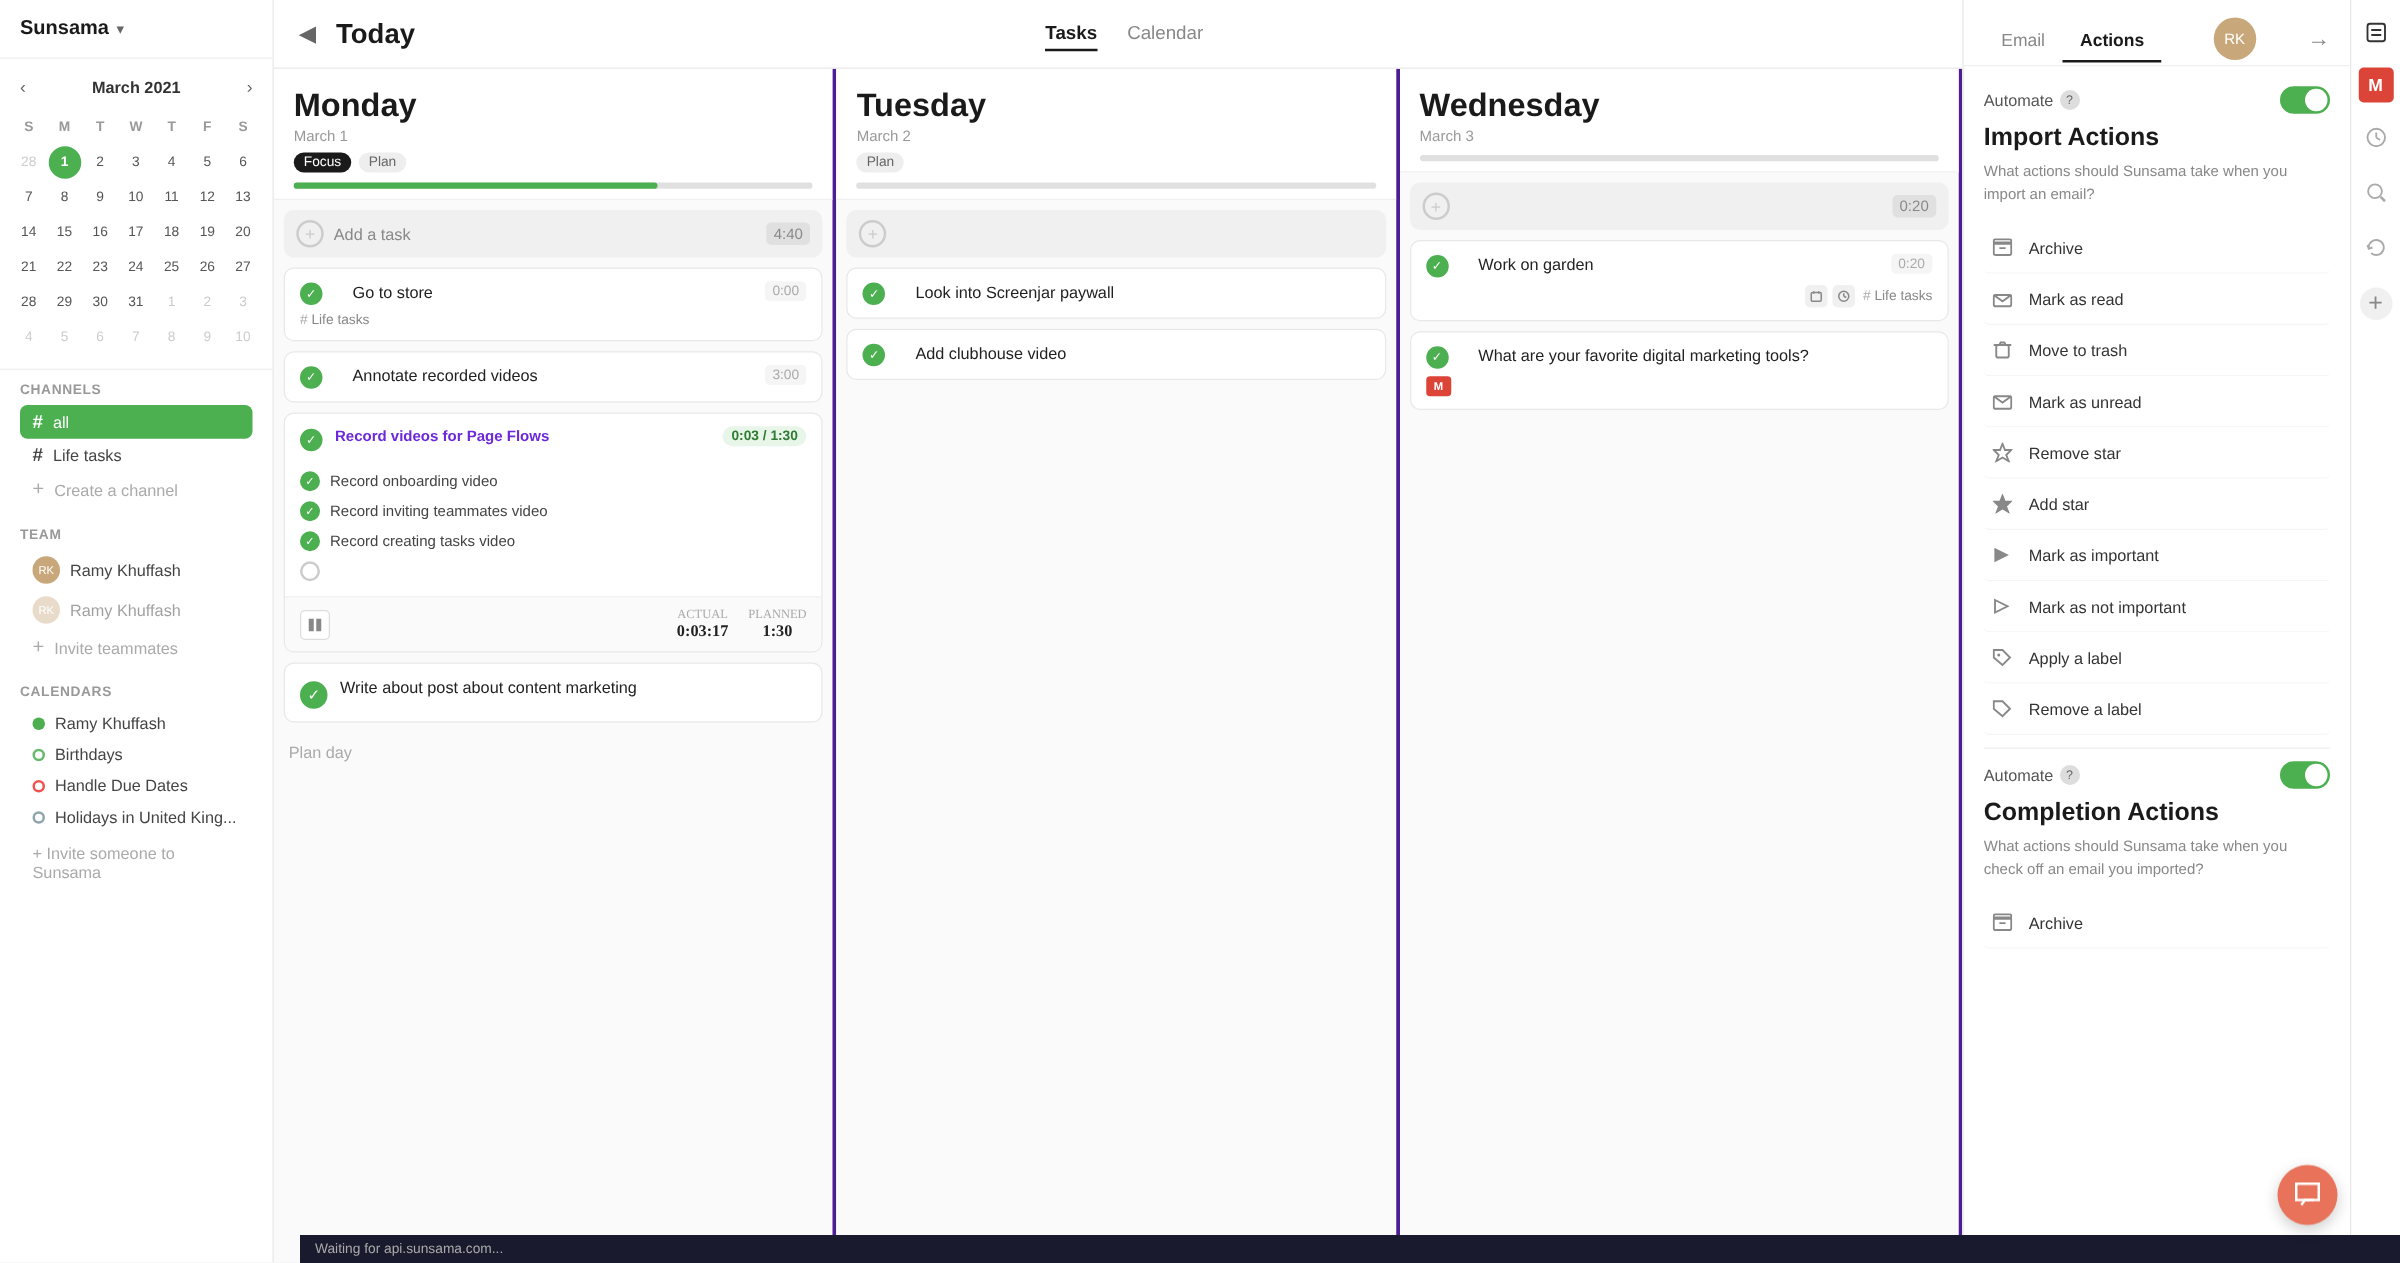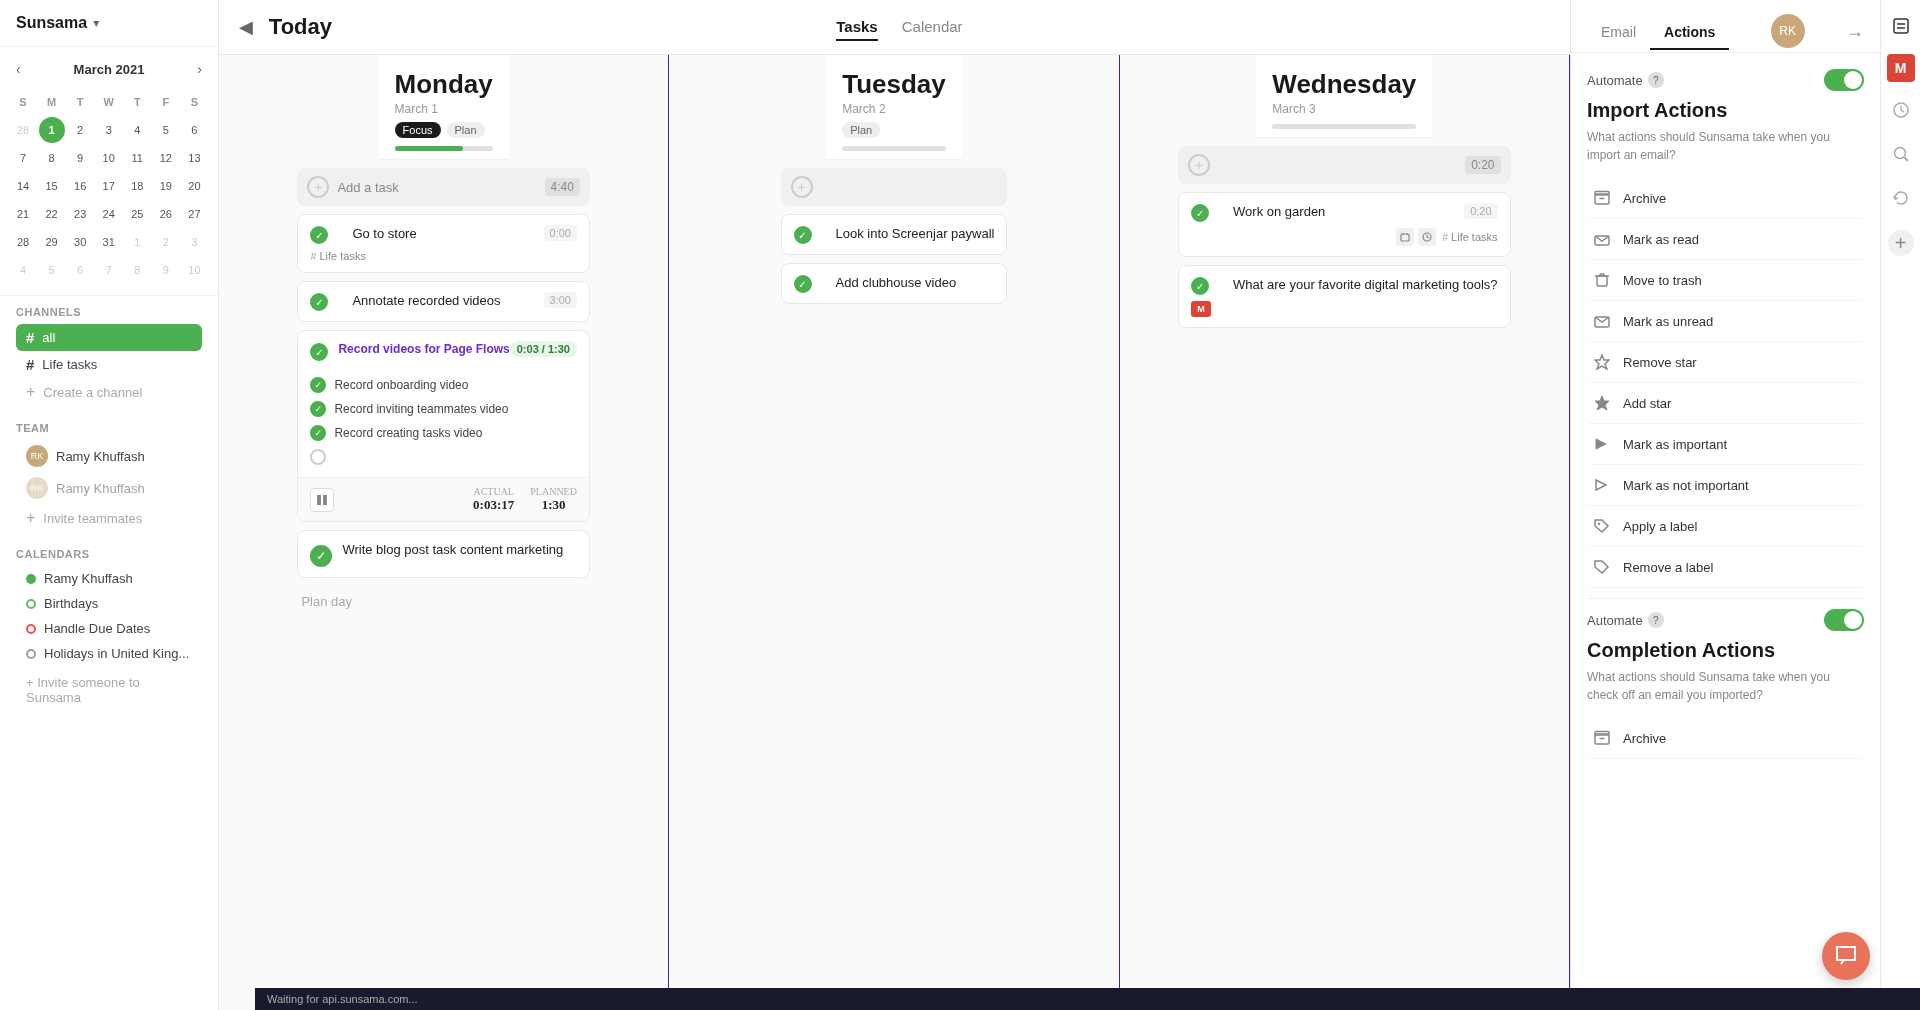--- a/index.html
+++ b/index.html
@@ -42,21 +42,21 @@
     
     #topnav { height: 55px; background: #fff; border-bottom: 1px solid #e8e8e8; display: flex; align-items: center; padding: 0 20px; gap: 16px; }
     #topnav .back-btn { background: none; border: none; cursor: pointer; color: #666; font-size: 18px; }
     #topnav .today-label { font-size: 22px; font-weight: 700; color: #1a1a1a; flex: 1; }
     .nav-tabs { display: flex; gap: 24px; margin-right: 20px; }
     .nav-tab { font-size: 15px; color: #888; cursor: pointer; padding: 4px 0; border-bottom: 2px solid transparent; }
     .nav-tab.active { color: #1a1a1a; font-weight: 600; border-bottom-color: #1a1a1a; }
 
     
     #day-columns { flex: 1; display: flex; overflow-x: auto; overflow-y: hidden; }
-    .day-col { min-width: 280px; flex: 1; border-right: 1px solid #4c1d95; display: flex; flex-direction: column; overflow-y: auto; background: #fafafa; align-items: center; }
+    .day-col { min-width: 280px; flex: 1; border-right: 3px solid #4c1d95; display: flex; flex-direction: column; overflow-y: auto; background: #fafafa; }
     .day-col-header { padding: 14px 16px 8px; background: #fff; border-bottom: 1px solid #f0f0f0; }
     .day-col-title { font-size: 26px; font-weight: 800; color: #1a1a1a; }
     .day-col-subtitle { font-size: 12px; color: #999; margin-top: 2px; }
     .day-col-badges { display: flex; gap: 6px; margin-top: 6px; }
     .badge { font-size: 11px; padding: 2px 8px; border-radius: 12px; background: #eee; color: #666; cursor: pointer; }
     .badge.active { background: #1a1a1a; color: #fff; }
     .progress-bar-wrap { height: 5px; background: #e0e0e0; border-radius: 3px; margin-top: 8px; }
     .progress-bar { height: 100%; background: #4caf50; border-radius: 3px; }
 
     .day-col-body { padding: 8px; flex: 1; }
@@ -122,21 +122,21 @@
     .action-icon { width: 22px; height: 22px; display: flex; align-items: center; justify-content: center; color: #888; font-size: 15px; flex-shrink: 0; }
     .action-label { font-size: 13px; color: #333; }
 
     
     #icon-bar { width: 40px; background: #fff; border-left: 1px solid #e8e8e8; display: flex; flex-direction: column; align-items: center; padding: 10px 0; gap: 12px; }
     .icon-bar-btn { width: 32px; height: 32px; border-radius: 6px; display: flex; align-items: center; justify-content: center; color: #aaa; cursor: pointer; font-size: 16px; }
     .icon-bar-btn.active { color: #1a1a1a; }
     .icon-bar-btn.add { background: #f0f0f0; color: #888; border-radius: 50%; width: 26px; height: 26px; font-size: 18px; margin-top: 4px; }
 
     
-    #status-bar { position: fixed; bottom: 0; left: 255px; right: 0; height: 22px; background: #1a1a2e; color: #aaa; font-size: 11px; display: flex; align-items: center; padding: 0 12px; z-index: 100; }
+    #status-bar { position: fixed; bottom: 0; left: 240px; right: 0; height: 22px; background: #1a1a2e; color: #aaa; font-size: 11px; display: flex; align-items: center; padding: 0 12px; z-index: 100; }
 
     
     .chat-fab { position: fixed; bottom: 30px; right: 50px; width: 48px; height: 48px; border-radius: 50%; background: #e8735a; display: flex; align-items: center; justify-content: center; color: #fff; font-size: 22px; cursor: pointer; box-shadow: 0 4px 12px rgba(0,0,0,0.2); z-index: 200; }
 
     .divider-line { height: 1px; background: #f0f0f0; margin: 10px 0; }
   </style>
 </head>
 <body>
 
 <div id="sidebar">
@@ -355,21 +355,21 @@
                 <div class="time-label">PLANNED</div>
                 <div class="time-val">1:30</div>
               </div>
             </div>
           </div>
         </div>
 
         <div class="blog-card">
           <div style="display:flex; align-items:flex-start; gap:10px;">
             <div class="blog-check"></div>
-            <span class="task-title" style="font-size:13px; color:#222; flex:1; line-height:1.4;">Write blog post task content marketing</span>
+            <span class="task-title" style="font-size:13px; color:#222; flex:1; line-height:1.4;">Write about post about content marketing</span>
           </div>
         </div>
 
         <div style="padding:8px 4px; font-size:13px; color:#aaa; cursor:pointer;">Plan day</div>
       </div>
     </div>
 
     <div class="day-col">
       <div class="day-col-header">
         <div class="day-col-title">Tuesday</div>

